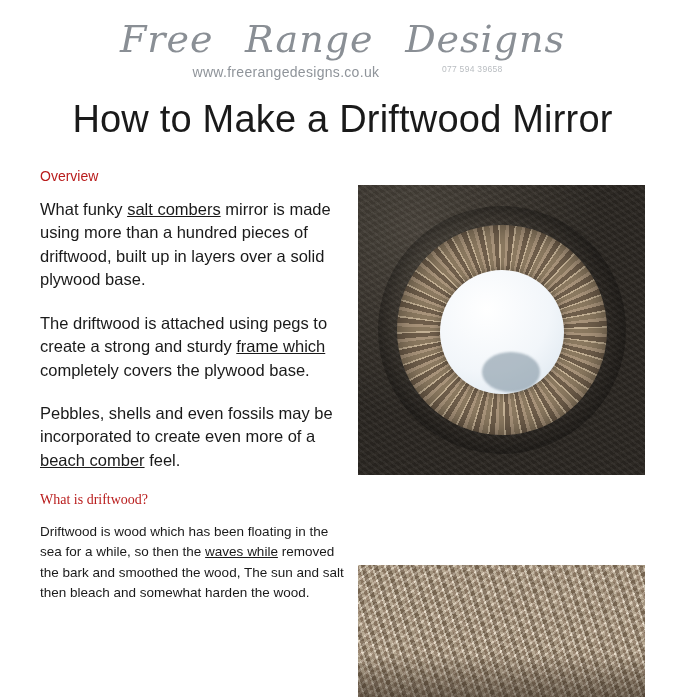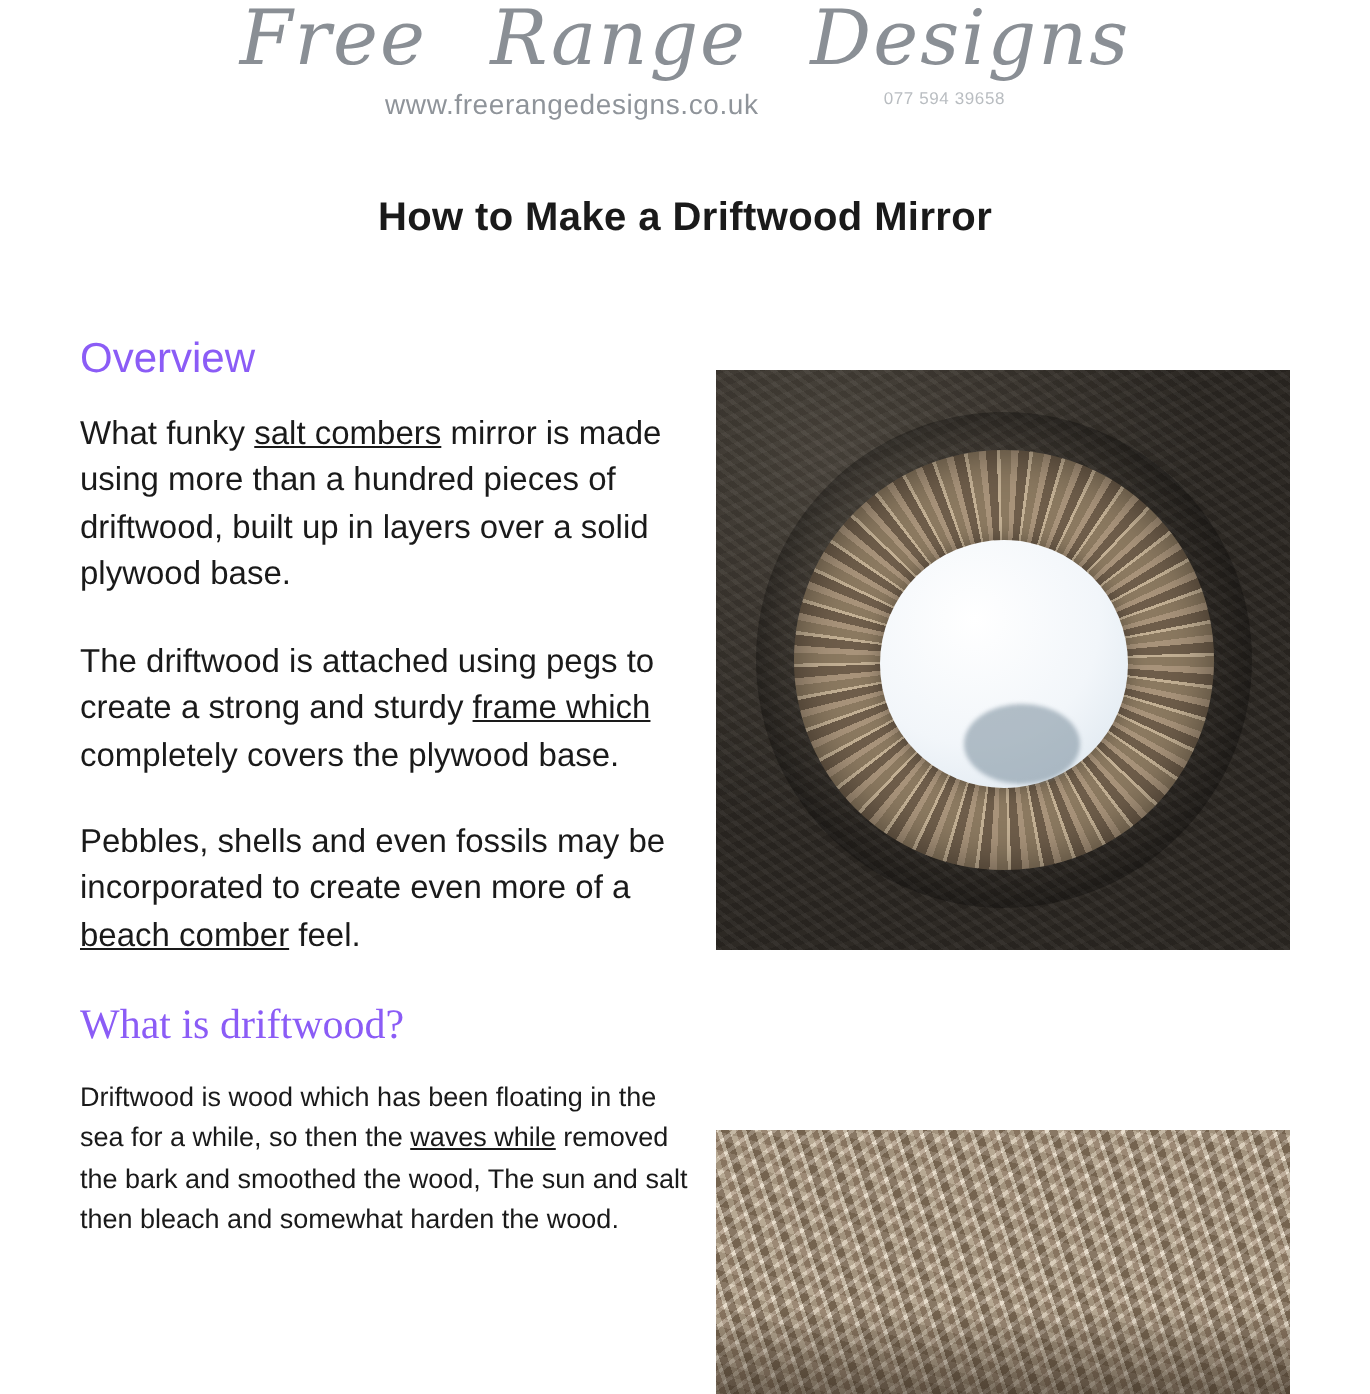--- a/index.html
+++ b/index.html
@@ -19,21 +19,21 @@
     width: 685px;
     height: 697px;
     background: #ffffff;
     overflow: hidden;
   }
 
   
   .logo-block {
     position: absolute;
     left: 0;
-    top: 0;
+    top: 20px;
     width: 685px;
     text-align: center;
   }
   .logo-word {
     font-family: "DejaVu Serif", serif;
     font-style: italic;
     font-size: 30px;
     letter-spacing: 1px;
     color: #8a8f95;
     line-height: 1.05;
@@ -65,44 +65,44 @@
     letter-spacing: 0.3px;
   }
 
   
   .doc-title {
     position: absolute;
     left: 0;
     top: 98px;
     width: 685px;
     text-align: center;
-    font-size: 20px;
-    font-weight: 700;
+    font-size: 38px;
+    font-weight: 400;
     color: #1a1a1a;
     letter-spacing: 0.2px;
   }
 
   
   .content {
     position: absolute;
     left: 40px;
     top: 168px;
     width: 605px;
   }
   .col-left {
     position: absolute;
     left: 0;
     top: 0;
     width: 305px;
   }
   h2.section {
     margin: 0 0 14px 0;
-    font-size: 21px;
+    font-size: 14px;
     font-weight: 400;
-    color: #8b5cf6;
+    color: #b91c1c;
   }
   h2.section.second {
     margin-top: 10px;
     font-family: Liberation Serif, serif;
   }
   p.para {
     margin: 0 0 20px 0;
     font-size: 16.5px;
     line-height: 1.42;
     color: #1a1a1a;

